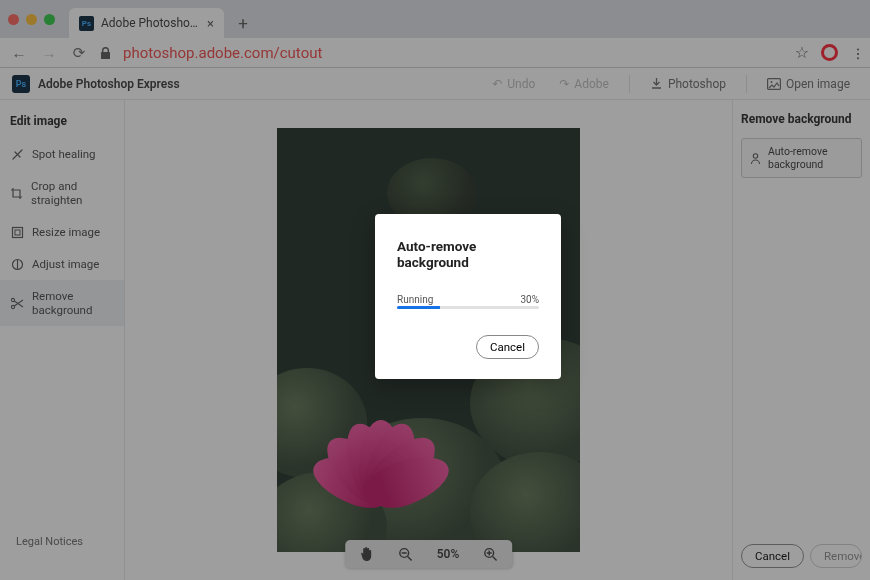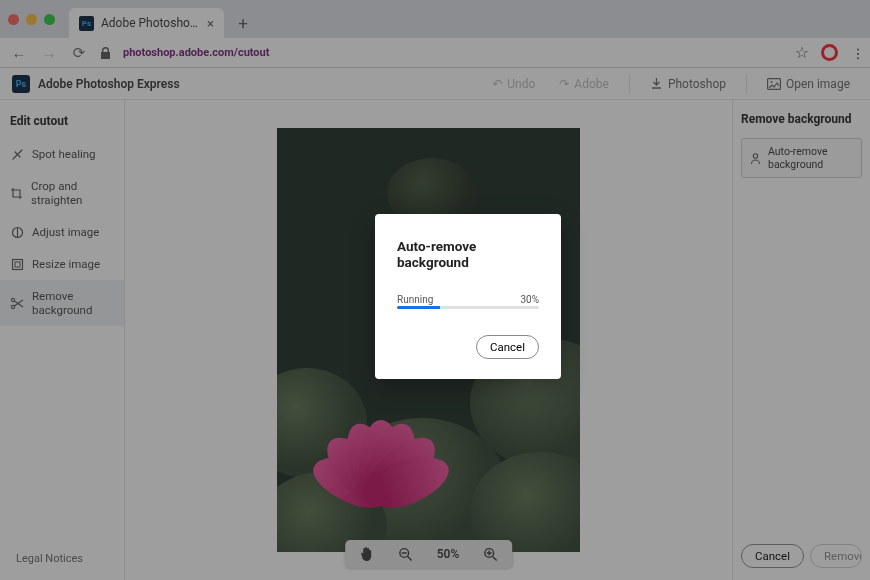--- a/index.html
+++ b/index.html
@@ -14,41 +14,41 @@
 .tab-favicon { width:15px; height:15px; background:#001e36; border-radius:2px; display:flex; align-items:center; justify-content:center; color:#31a8ff; font-size:8px; font-weight:700; }
 .tab-title { font-size:12px; color:#333; white-space:nowrap; overflow:hidden; text-overflow:ellipsis; flex:1;}
 .tab-close { font-size:13px; color:#555; }
 .new-tab { width:26px; height:26px; display:flex; align-items:center; justify-content:center; font-size:17px; color:#555; margin-top:8px; margin-left:6px;}
 
 
 .addr-bar { height:30px; background:#fff; display:flex; align-items:center; padding:0 10px; gap:12px; border-bottom:1px solid #d0d0d0;}
 .nav-btn { width:18px; display:flex; align-items:center; justify-content:center; color:#666; font-size:15px;}
 .nav-btn.disabled{ color:#bbb; }
 .lock { color:#555; font-size:11px; }
-.url { font-size:11px; color:#701a75; flex:1;font-weight:bold; }
+.url { font-size:15px; color:#ef4444; flex:1; }
 .star { color:#555; }
 .opera { width:17px; height:17px; border:3px solid #ff1b2d; border-radius:50%; }
 
 
 .app-bar { height:32px; background:#fff; display:flex; align-items:center; padding:0 12px; gap:8px; border-bottom:1px solid #e5e5e5;}
 .app-logo { width:18px; height:18px; background:#001e36; border-radius:3px; display:flex; align-items:center; justify-content:center; color:#31a8ff; font-size:9px; font-weight:700;}
 .app-name { font-size:12px; font-weight:600; color:#333; }
 .app-spacer{flex:1;}
 .app-btn { display:flex; align-items:center; gap:5px; font-size:12px; color:#666; padding:0 8px;}
 .app-btn.disabled{ color:#bbb; }
 .app-div { width:1px; height:18px; background:#e0e0e0; margin:0 4px;}
 
 
 .content { display:flex; height:calc(100% - 100px); background:#fff; }
 .sidebar-left { width:125px; background:#fff; border-right:1px solid #e5e5e5; padding:10px 0;}
 .side-head { font-size:12px; font-weight:700; padding:4px 10px 10px; color:#222;}
 .side-item { display:flex; gap:8px; padding:9px 10px; font-size:11.5px; color:#444;}
 .side-item.active{ background:#eef0f2; }
 .side-icon{ width:14px; display:flex; align-items:center; justify-content:center; color:#555;}
-.legal { position:absolute; bottom:15px; left:16px; font-size:11px; color:#666;}
+.legal { position:absolute; bottom:32px; left:16px; font-size:11px; color:#666;}
 
 .canvas-area { flex:1; background:#fff; display:flex; align-items:center; justify-content:center; position:relative;}
 .canvas { width:303px; height:424px; background:#1b2821; position:relative; overflow:hidden; }
 .leaf{ position:absolute; border-radius:50% 50% 50% 50%; background:radial-gradient(circle at 40% 35%, #5a6f4e 0%, #2f3f2d 60%); }
 .flower { position:absolute; left:44px; bottom:40px; width:120px; height:100px;}
 .petal{ position:absolute; width:44px; height:84px; background:linear-gradient(180deg,#f04f9b 0%, #c01062 80%); border-radius:50% 50% 50% 50% / 60% 60% 40% 40%; left:38px; top:8px; transform-origin:50% 85%;}
 .zoom-bar { position:absolute; bottom:12px; left:50%; transform:translateX(-50%); display:flex; align-items:center; gap:24px; background:#e6e6e6; border-radius:5px; padding:6px 14px; box-shadow:0 1px 3px rgba(0,0,0,.2);}
 .zoom-bar span{ font-size:12px; color:#333;}
 .zoom-ico { color:#3a3a3a; }
 
@@ -132,54 +132,54 @@
           <circle cx="4.5" cy="4" r="1" fill="#666"></circle>
           <path d="M2 10l3-3 2 2 3-4 2 3" fill="none" stroke="#666" stroke-width="1.2"></path>
         </svg>
       </span>
     <span>Open image</span>
   </div>
 </div>
 
 <div class="content">
   <div class="sidebar-left">
-    <div class="side-head">Edit cutout</div>
+    <div class="side-head">Edit image</div>
     <div class="side-item">
       <span class="side-icon">
           <svg width="13" height="13" viewBox="0 0 13 13">
             <path fill="none" stroke="#555" stroke-width="1.2" d="M2 11L11 2M4 4l5 5" stroke-linecap="round"></path>
           </svg>
         </span>
       <span>Spot healing</span>
     </div>
     <div class="side-item">
       <span class="side-icon">
           <svg width="13" height="13" viewBox="0 0 13 13">
             <path fill="none" stroke="#555" stroke-width="1.2" d="M3 1v9h9M1 3h9v9"></path>
           </svg>
         </span>
       <span>Crop and straighten</span>
+    </div>
+    <div class="side-item">
+      <span class="side-icon">
+          <svg width="13" height="13" viewBox="0 0 13 13">
+            <rect x="1.5" y="1.5" width="10" height="10" fill="none" stroke="#555" stroke-width="1.2"></rect>
+            <rect x="4" y="4" width="5" height="5" fill="none" stroke="#555" stroke-width="1"></rect>
+          </svg>
+        </span>
+      <span>Resize image</span>
     </div>
     <div class="side-item">
       <span class="side-icon">
           <svg width="13" height="13" viewBox="0 0 13 13">
             <circle cx="6.5" cy="6.5" r="5" fill="none" stroke="#555" stroke-width="1.2"></circle>
             <path d="M6.5 1.5v10" stroke="#555" stroke-width="1.2"></path>
           </svg>
         </span>
       <span>Adjust image</span>
-    </div>
-    <div class="side-item">
-      <span class="side-icon">
-          <svg width="13" height="13" viewBox="0 0 13 13">
-            <rect x="1.5" y="1.5" width="10" height="10" fill="none" stroke="#555" stroke-width="1.2"></rect>
-            <rect x="4" y="4" width="5" height="5" fill="none" stroke="#555" stroke-width="1"></rect>
-          </svg>
-        </span>
-      <span>Resize image</span>
     </div>
     <div class="side-item active">
       <span class="side-icon">
           <svg width="14" height="13" viewBox="0 0 14 13">
             <circle cx="3" cy="3" r="1.6" fill="none" stroke="#555" stroke-width="1.1"></circle>
             <circle cx="3" cy="10" r="1.6" fill="none" stroke="#555" stroke-width="1.1"></circle>
             <path d="M4.3 4L13 10M4.3 9L13 3" stroke="#555" stroke-width="1.1"></path>
           </svg>
         </span>
       <span>Remove background</span>

